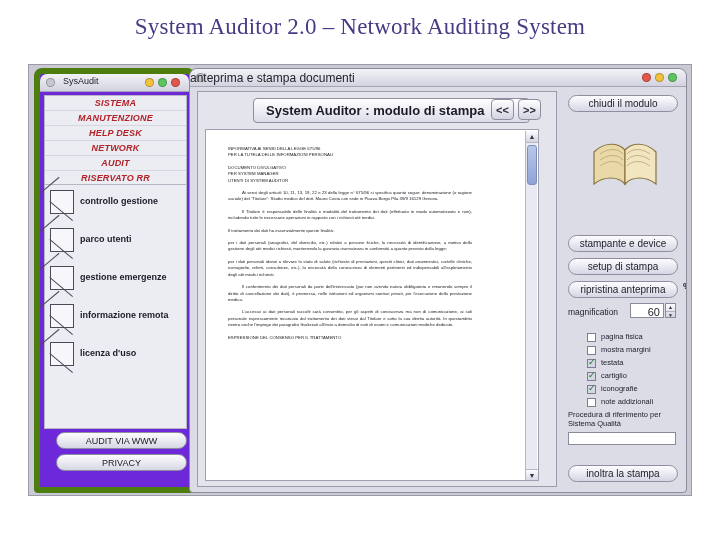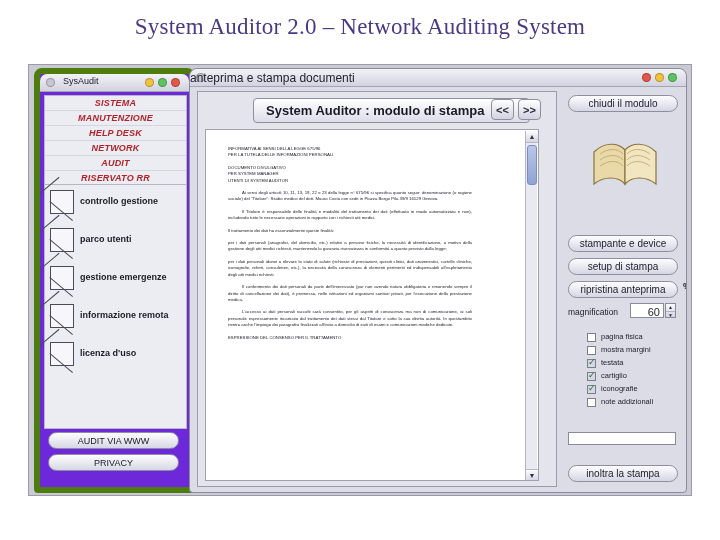--- a/index.html
+++ b/index.html
@@ -149,21 +149,21 @@
     position: absolute;
     left: 35px;
     top: 11px;
     font-size: 9px;
     color: #1c1c28;
     font-weight: bold;
   }
 
   #sysaudit-buttons {
     position: absolute;
-    left: 8px;
+    left: 16px;
     top: 358px;
     width: 131px;
   }
   .sa-btn {
     height: 17px;
     line-height: 16px;
     margin-bottom: 5px;
     text-align: center;
     font-size: 9px;
     color: #20202c;
@@ -613,19 +613,20 @@
           <div class="check-row">
             <span class="check-box on"></span>
             <span class="check-label">iconografie</span>
           </div>
           <div class="check-row">
             <span class="check-box"></span>
             <span class="check-label">note addizionali</span>
           </div>
         </div>
 
+        <div id="proc-label">Procedura di riferimento per Sistema Qualità</div>
         <div id="proc-field"></div>
 
         <div class="ctl-btn" id="btn-send">inoltra la stampa</div>
       </div>
     </div>
   </div>
 </div>
 
 </body></html>

